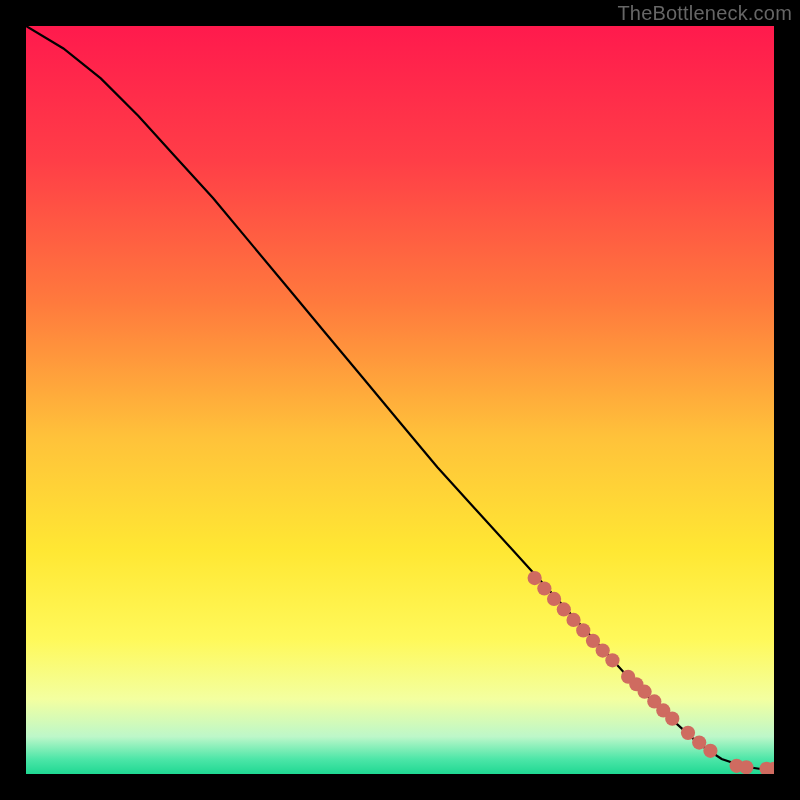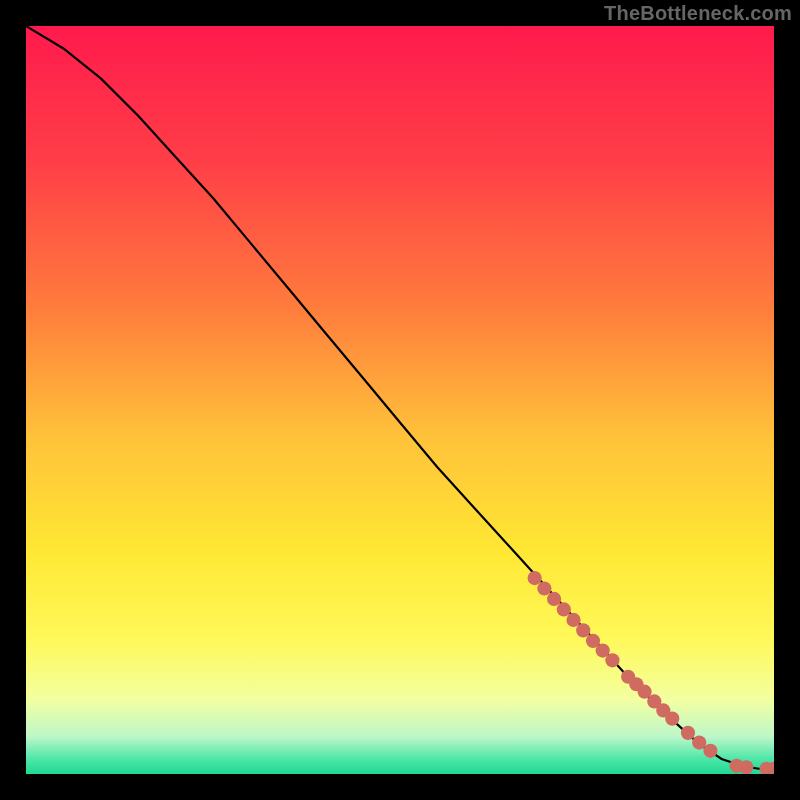--- a/index.html
+++ b/index.html
@@ -16,21 +16,21 @@
     width: 800px;
     height: 800px;
     background: #000;
   }
   .watermark {
     position: absolute;
     top: 2px;
     right: 8px;
     color: #666;
     font-size: 20px;
-    font-weight: 700;
+    font-weight: 400;
     letter-spacing: 0.2px;
     z-index: 30;
   }
   .plot {
     position: absolute;
     left: 26px;
     top: 26px;
     width: 748px;
     height: 748px;
     z-index: 5;

